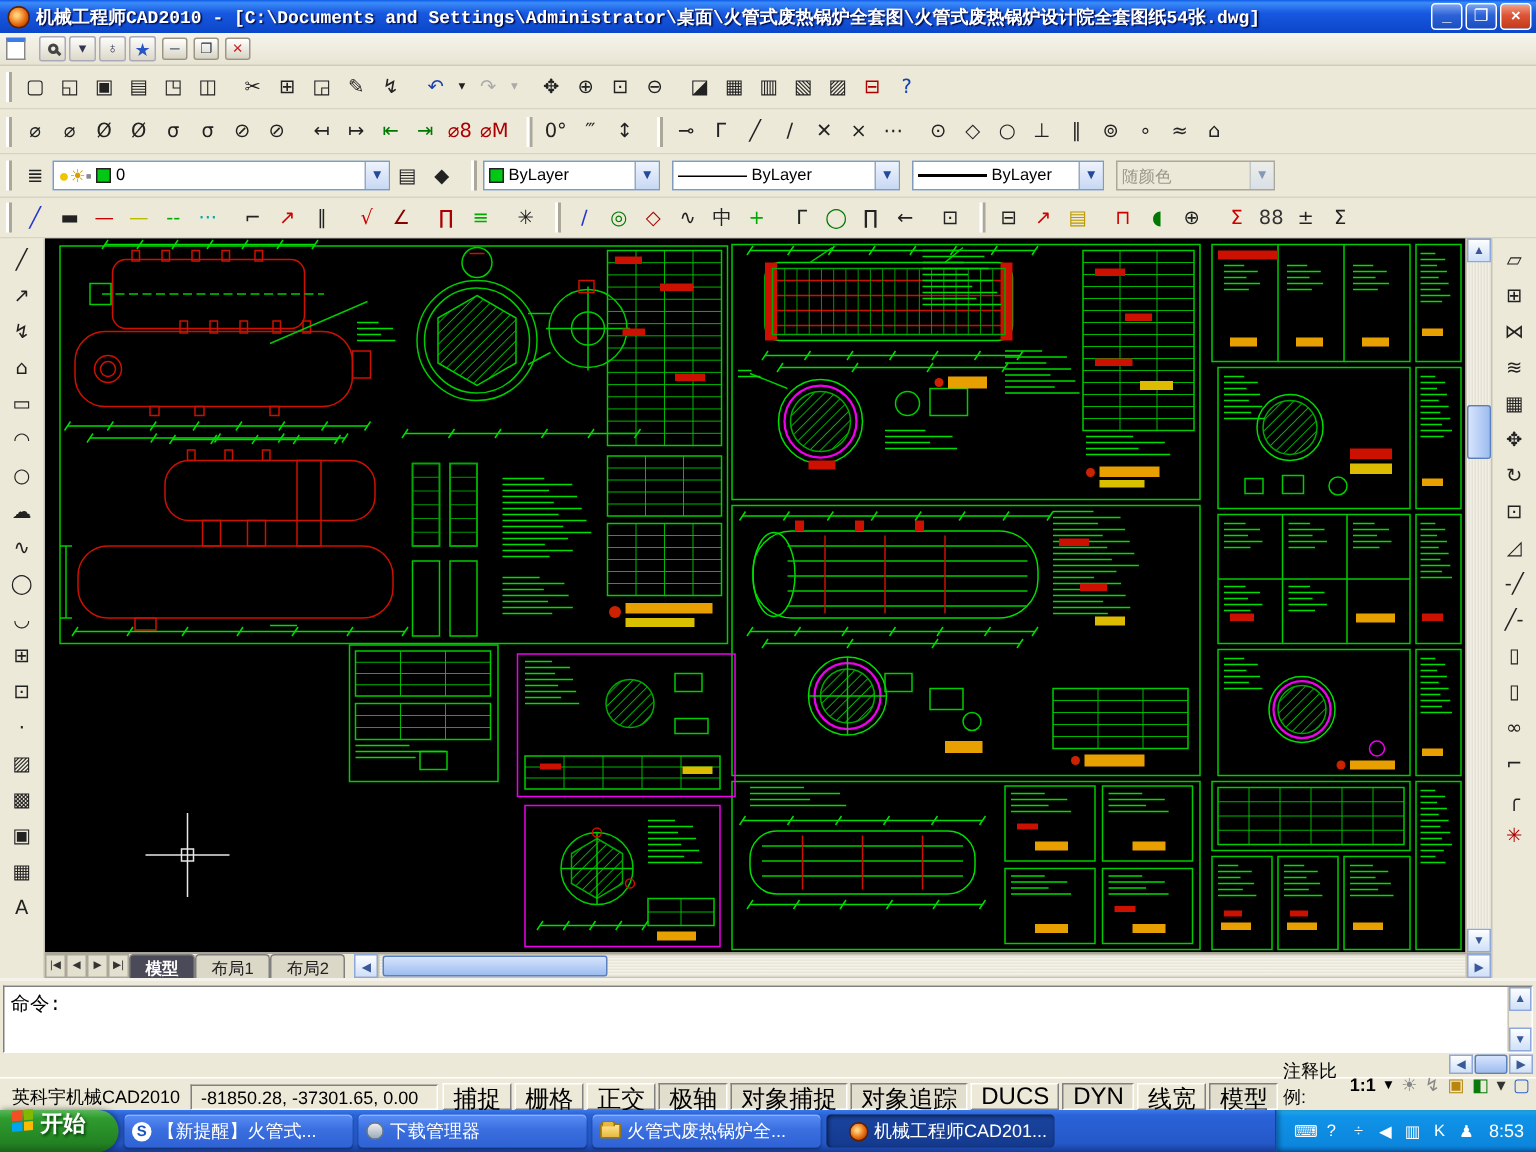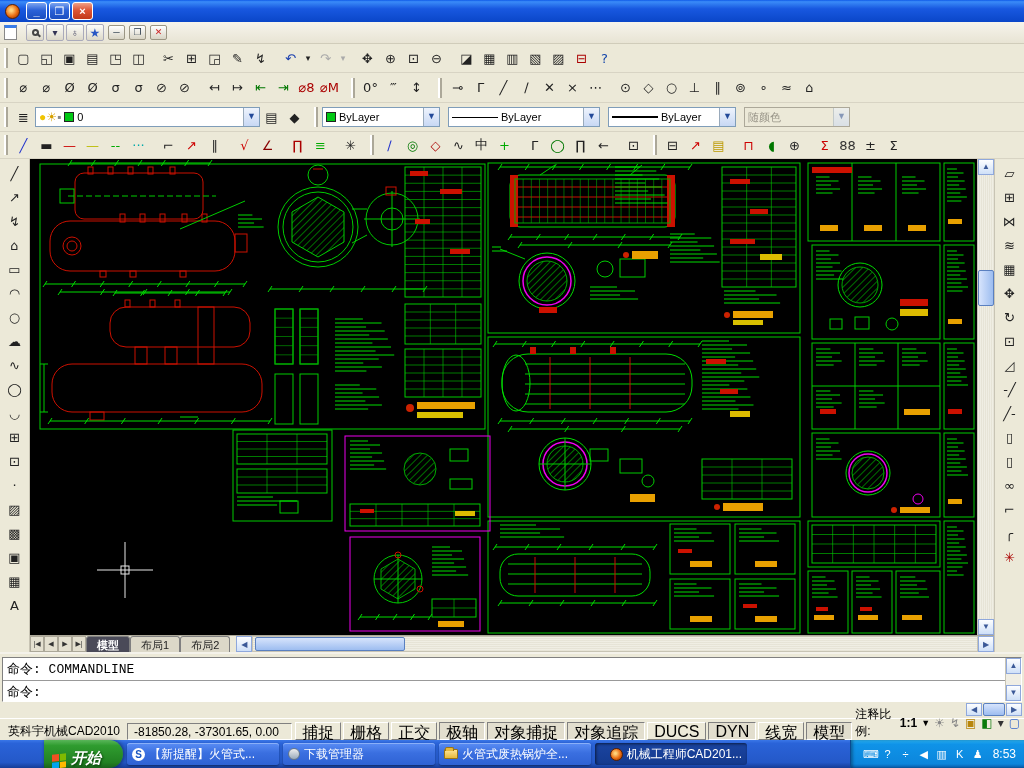--- a/index.html
+++ b/index.html
@@ -87,22 +87,22 @@
   .statusbar { height:22px; display:flex; align-items:flex-end; background:#ece9d8; border-top:1px solid #fff; padding:0 4px; gap:3px; font-size:12px; }
   .sb-label { padding:0 4px; white-space:nowrap; }
   .coords { width:175px; height:17px; border:1px solid; border-color:#808080 #fff #fff #808080; padding:1px 6px; font-size:12px; background:#ece9d8; white-space:nowrap; }
   .toggle { height:18px; padding:0 6px; font-size:16px; border:1px solid; border-color:#fff #808080 #808080 #fff; background:#ece9d8; white-space:nowrap; }
   .toggle.on { border-color:#808080 #fff #fff #808080; background:#e2dece; }
   .sb-right { margin-left:auto; display:flex; align-items:center; gap:4px; }
   .sb-ico { font-size:12px; }
 
   
   .taskbar { height:28px; background:linear-gradient(180deg,#3a77e8 0%,#2a63d8 12%,#2458c8 80%,#163c96 100%); display:flex; align-items:center; }
-  .startbtn { height:28px; padding:0 22px 0 8px; display:flex; align-items:flex-end; gap:5px; color:#fff; font-weight:bold; font-style:italic; font-size:15px;
-    background:linear-gradient(180deg,#59b659 0%,#2f9c2f 20%,#228122 80%,#1a621a 100%); border-radius:0 14px 14px 0; box-shadow:1px 0 4px rgba(0,0,0,.5); text-shadow:1px 1px 2px #064006; flex:none;margin-left:44px; }
+  .startbtn { height:28px; padding:0 22px 0 8px; display:flex; align-items:flex-start; gap:5px; color:#fff; font-weight:bold; font-size:15px;
+    background:linear-gradient(180deg,#59b659 0%,#2f9c2f 20%,#228122 80%,#1a621a 100%); border-radius:0 14px 14px 0; box-shadow:1px 0 4px rgba(0,0,0,.5); text-shadow:1px 1px 2px #064006; flex:none; }
   .winflag { width:14px; height:14px; display:grid; grid-template:1fr 1fr / 1fr 1fr; gap:1px; transform:skewY(-6deg); }
   .winflag i { display:block; }
   .task { width:152px; height:22px; margin-left:4px; border-radius:3px; display:flex; align-items:center; gap:4px; padding:0 5px; color:#fff; font-size:12px;
     background:linear-gradient(180deg,#5a8df5,#3a6fe0 45%,#2f62d4); box-shadow:inset 0 1px 0 #8ab0f8, 0 1px 2px rgba(0,0,0,.4); white-space:nowrap; overflow:hidden; flex:none; }
   .task.active { background:linear-gradient(180deg,#1a44a0,#143a8e); box-shadow:inset 1px 1px 3px rgba(0,0,0,.6);justify-content:flex-end; }
   .tray { margin-left:auto; height:28px; display:flex; align-items:center; gap:4px; padding:0 8px 0 12px; background:linear-gradient(180deg,#29b0f2 0%,#0f93e8 15%,#0c86dc 85%,#0a5fb0 100%); border-left:1px solid #0a4a90; box-shadow:inset 2px 0 3px rgba(0,0,0,.3); flex:none; }
   .tray-ico { color:#fff; font-size:11px; width:14px; text-align:center; }
   .tray-time { color:#fff; font-size:12px; margin-left:4px; }
 
   
@@ -112,20 +112,21 @@
   .circ-s { width:13px; height:13px; border-radius:50%; background:#fff; color:#1a56c0; font-weight:bold; font-size:10px; line-height:13px; text-align:center; flex:none; }
   .circ-g { width:12px; height:12px; border-radius:50%; background:linear-gradient(#eee,#9ab); border:1px solid #678; flex:none; }
 </style>
 </head>
 <body>
 
 <div class="window">
 
   <div class="titlebar">
     <span class="app-logo"></span>
+    <span class="title-text">机械工程师CAD2010 - [C:\Documents and Settings\Administrator\桌面\火管式废热锅炉全套图\火管式废热锅炉设计院全套图纸54张.dwg]</span>
     <span class="winbtn">_</span>
     <span class="winbtn">❐</span>
     <span class="winbtn close">×</span>
   </div>
 
   <div class="menubar">
     <span class="doc-icon"></span>
     <div class="infocenter">
       <span class="ic-btn">
           <span class="mag"></span>
@@ -1212,21 +1213,20 @@
         <button class="tbtn">∞</button>
         <button class="tbtn">⌐</button>
         <button class="tbtn">╭</button>
         <button class="tbtn" style="color: rgb(170, 0, 0);">✳</button>
       </div>
   </div>
 
   <div class="cmdwin">
     <div class="cmd-inner">
       <div class="cmd-text">
-        <div class="cmd-line1">命令: COMMANDLINE</div>
         <div class="cmd-line2">命令:</div>
       </div>
       <div class="cmd-vscroll">
         <div class="scr-btn">▲</div>
         <div class="mid"></div>
         <div class="scr-btn">▼</div>
       </div>
     </div>
     <div class="cmd-hbar">
       <div class="scr-btn">◀</div>

